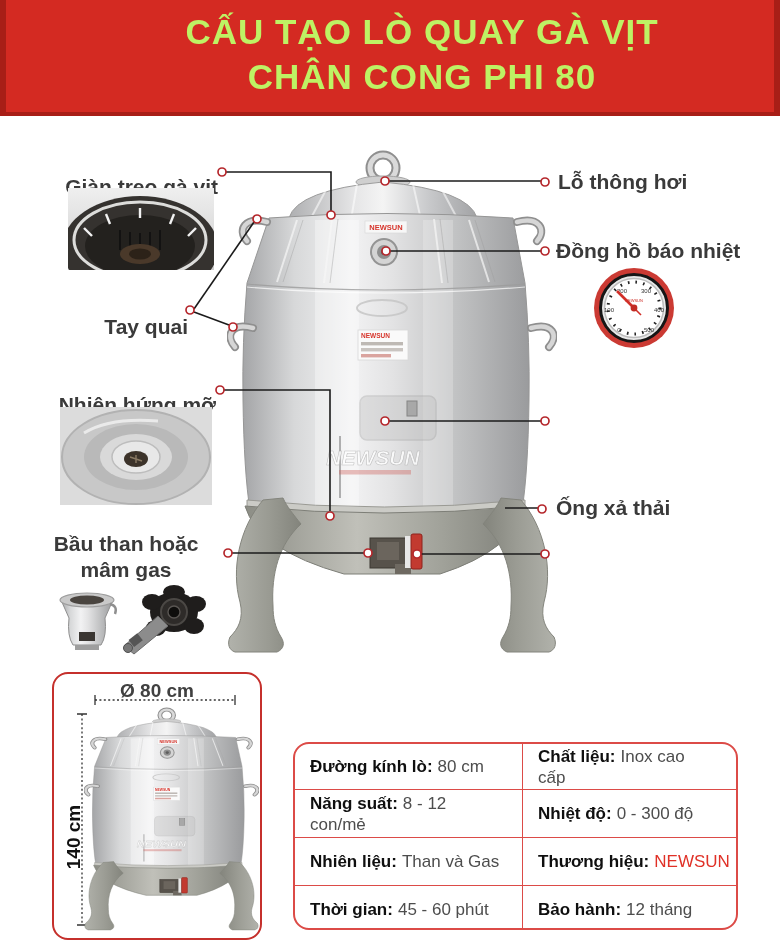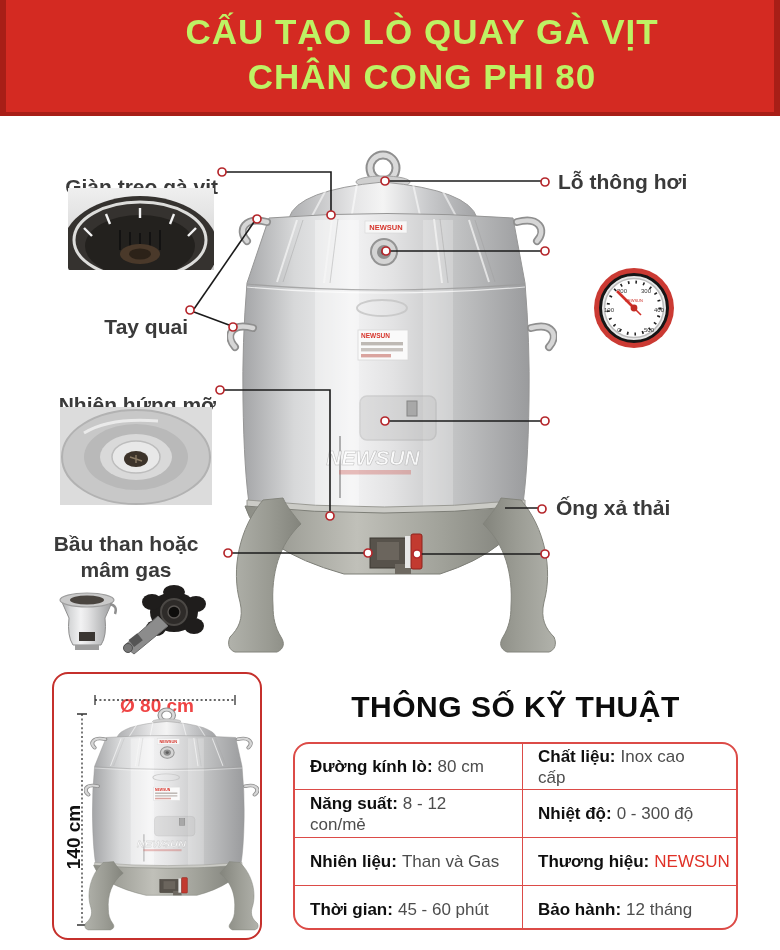--- a/index.html
+++ b/index.html
@@ -15,21 +15,21 @@
   
   .clabel{position:absolute;font-weight:bold;font-size:21px;line-height:26px;color:#3a3a3a;}
   .clabel.right-col{text-align:left;}
   .clabel.left-col{text-align:right;margin-top:16px;}
   
   .abs{position:absolute;}
   svg{display:block;}
   
   .dimbox{position:absolute;left:52px;top:672px;width:210px;height:268px;border:2.5px solid #c5302c;
           border-radius:16px;background:#ffffff;box-sizing:border-box;}
-  .dim-d{position:absolute;left:0;top:21px;width:100%;text-align:center;font-weight:bold;font-size:19px;color:#ef4444;}
+  .dim-d{position:absolute;left:0;top:6px;width:100%;text-align:center;font-weight:bold;font-size:19px;color:#404040;}
   .dim-h{position:absolute;left:-22px;top:152px;width:84px;text-align:center;font-weight:bold;font-size:19px;color:#111;
          transform:rotate(-90deg);}
   
   .spec-title{position:absolute;left:293px;top:690px;width:445px;text-align:center;
               font-weight:bold;font-size:30px;letter-spacing:.5px;color:#0c0c0c;}
   .spec-table{position:absolute;left:293px;top:742px;width:445px;height:188px;border:2px solid #dc4b47;
               border-radius:16px;box-sizing:border-box;display:grid;
               grid-template-columns:228px 213px;grid-template-rows:45px 48px 48px 47px;overflow:hidden;}
   .cell{display:flex;align-items:center;padding-left:15px;padding-right:12px;font-size:17px;line-height:21px;
         color:#4d4d4d;box-sizing:border-box;}
@@ -195,20 +195,21 @@
   </svg>
 
   <div class="clabel left-col" style="left:40px;top:158px;width:178px">Giàn treo gà vịt</div>
   <div class="clabel left-col" style="left:40px;top:298px;width:148px">Tay quai</div>
   <div class="clabel left-col" style="left:40px;top:376px;width:176px">Nhiên hứng mỡ</div>
   <div class="clabel" style="left:40px;top:531px;width:172px;text-align:center">
     <span>Bầu than hoặc</span><br>
     <span>mâm gas</span>
   </div>
   <div class="clabel right-col" style="left:558px;top:169px;width:200px">Lỗ thông hơi</div>
+  <div class="clabel right-col" style="left:556px;top:238px;width:210px">Đồng hồ báo nhiệt</div>
   <div class="clabel right-col" style="left:556px;top:495px;width:200px">Ống xả thải</div>
 
   <svg class="abs" style="left:68px;top:188px" width="146" height="82" viewBox="0 0 146 82">
     <rect width="146" height="82" fill="url(#gPhoto)"></rect>
     <ellipse cx="72" cy="60" rx="78" ry="52" fill="#35322f"></ellipse>
     <ellipse cx="72" cy="52" rx="66" ry="38" fill="none" stroke="#dddddb" stroke-width="3"></ellipse>
     <ellipse cx="72" cy="58" rx="55" ry="31" fill="#23211e"></ellipse>
     <g stroke="#f2f2f2" stroke-width="2.4">
       <path d="M16,40 L24,48"></path>
         <path d="M38,26 L42,36"></path>
@@ -287,21 +288,20 @@
         <path d="M41,21 V31 M181,21 V31"></path>
         <path d="M28,40 V251" stroke-dasharray="2 2.4"></path>
         <path d="M23,40 H33 M23,251 H33"></path>
       </g>
     </svg>
     <svg class="abs" style="left:30px;top:28px" width="175" height="235" viewBox="0 0 330 530" preserveAspectRatio="none">
       <use href="#oven"></use>
     </svg>
   </div>
 
-  <div class="spec-title">THÔNG SỐ KỸ THUẬT</div>
 
   <div class="spec-table">
     <div class="cell c1">
       <div class="txt"><b>Đường kính lò:</b><span>80 cm</span></div>
     </div>
     <div class="cell narrow">
       <div class="txt"><b>Chất liệu:</b><span>Inox cao cấp</span></div>
     </div>
     <div class="cell c1 bt narrow">
       <div class="txt"><b>Năng suất:</b><span>8 - 12 con/mẻ</span></div>

